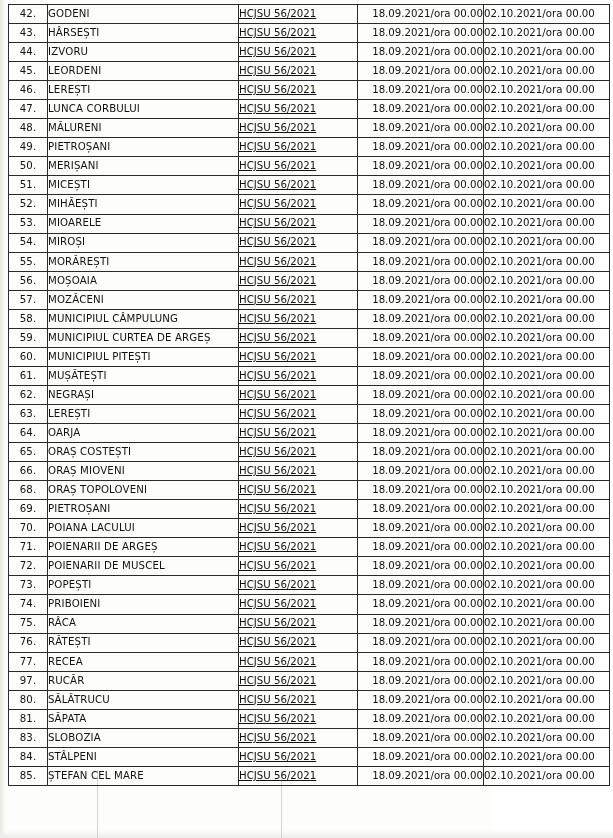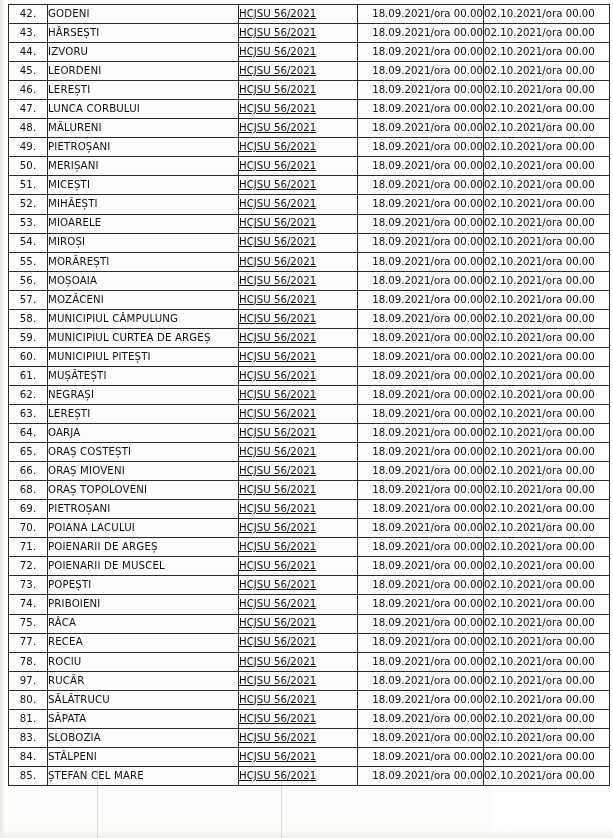--- a/index.html
+++ b/index.html
@@ -327,29 +327,29 @@
           <td class="c-end">02.10.2021/ora 00.00</td>
         </tr>
         <tr>
           <td class="c-num">75.</td>
           <td class="c-name">RÂCA</td>
           <td class="c-doc">HCJSU 56/2021</td>
           <td class="c-start">18.09.2021/ora 00.00</td>
           <td class="c-end">02.10.2021/ora 00.00</td>
         </tr>
         <tr>
+          <td class="c-num">76.</td>
+          <td class="c-name">RĂTEȘTI</td>
+          <td class="c-doc">HCJSU 56/2021</td>
+          <td class="c-start">18.09.2021/ora 00.00</td>
+          <td class="c-end">02.10.2021/ora 00.00</td>
+        </tr>
+        <tr>
           <td class="c-num">77.</td>
           <td class="c-name">RECEA</td>
-          <td class="c-doc">HCJSU 56/2021</td>
-          <td class="c-start">18.09.2021/ora 00.00</td>
-          <td class="c-end">02.10.2021/ora 00.00</td>
-        </tr>
-        <tr>
-          <td class="c-num">78.</td>
-          <td class="c-name">ROCIU</td>
           <td class="c-doc">HCJSU 56/2021</td>
           <td class="c-start">18.09.2021/ora 00.00</td>
           <td class="c-end">02.10.2021/ora 00.00</td>
         </tr>
         <tr>
           <td class="c-num">97.</td>
           <td class="c-name">RUCĂR</td>
           <td class="c-doc">HCJSU 56/2021</td>
           <td class="c-start">18.09.2021/ora 00.00</td>
           <td class="c-end">02.10.2021/ora 00.00</td>

